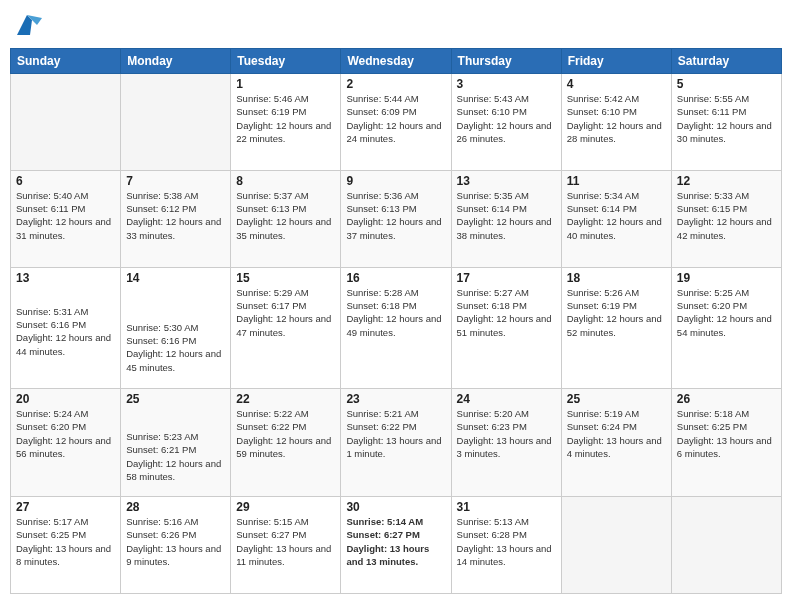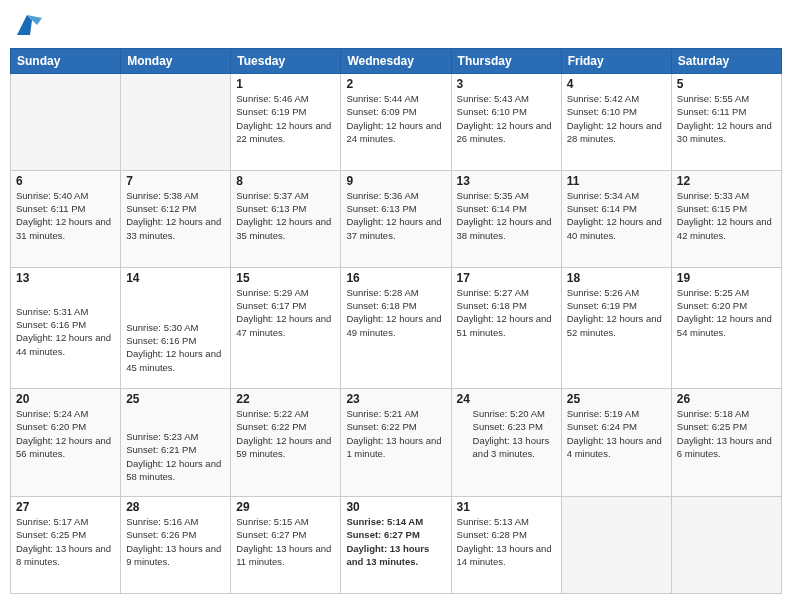--- a/index.html
+++ b/index.html
@@ -271,21 +271,21 @@
 Daylight: 12 hours and 59 minutes.</div>
           </td>
           <td>
             <span class="day-num">23</span>
             <div class="cell-info" style="white-space: pre-line;">Sunrise: 5:21 AM
 Sunset: 6:22 PM
 Daylight: 13 hours and 1 minute.</div>
           </td>
           <td>
             <span class="day-num">24</span>
-            <div class="cell-info" style="white-space: pre-line; margin-left: 16px;">Sunrise: 5:20 AM
+            <div class="cell-info" style="white-space: pre-line;">Sunrise: 5:20 AM
 Sunset: 6:23 PM
 Daylight: 13 hours and 3 minutes.</div>
           </td>
           <td>
             <span class="day-num">25</span>
             <div class="cell-info" style="white-space: pre-line;">Sunrise: 5:19 AM
 Sunset: 6:24 PM
 Daylight: 13 hours and 4 minutes.</div>
           </td>
           <td>

